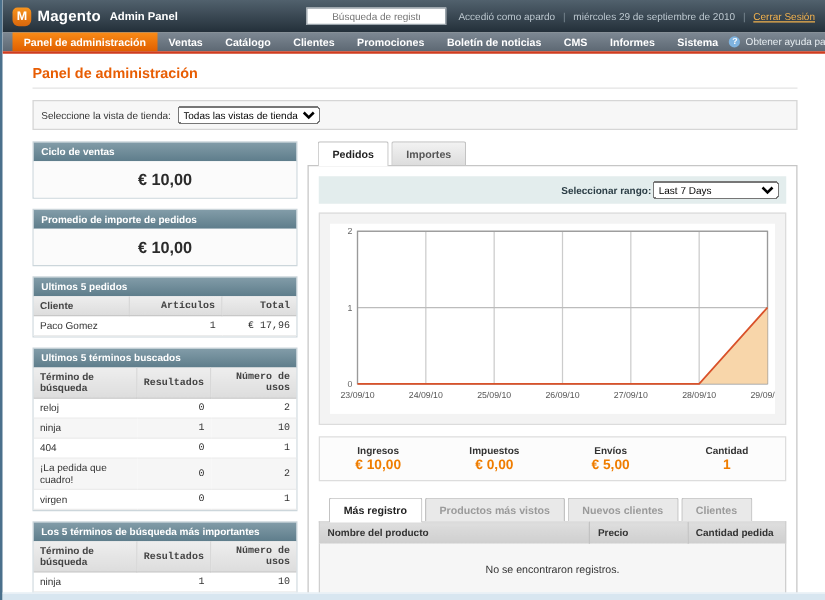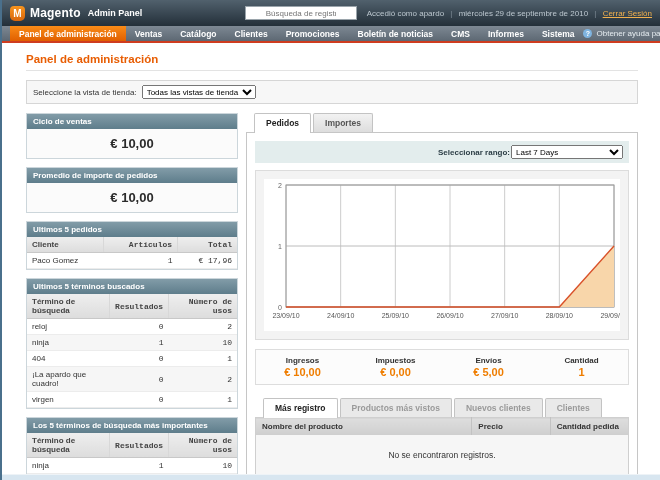--- a/index.html
+++ b/index.html
@@ -68,21 +68,21 @@
   .tab { font-size:8.5px; font-weight:bold; padding:4px 11px; border:1px solid #c3c3c3;
     border-bottom:none; background:linear-gradient(#f2f2f2,#ddd); color:#555; cursor:pointer;
     border-radius:2px 2px 0 0; }
   .tab.active { background:#fff; color:#222; padding-bottom:5px; margin-bottom:-1px; }
   .tab.disabled { color:#9a9a9a; background:#e9e9e9; }
   .panel-box { border:1px solid #c6c6c6; background:#fff; padding:8px; }
 
   .range-bar { background:#e3eded; padding:4px 6px; text-align:right; font-size:8px;
     color:#2c3e46; display:flex; justify-content:flex-end; align-items:center; gap:1px; }
   .range-bar label { font-weight:bold; }
-  .range-bar select { font-size:8px; height:14px; width:112px; }
+  .range-bar select { font-size:8px; height:14px; width:101px; }
 
   .chart-wrap { margin-top:7px; background:#f3f3f3; border:1px solid #dcdcdc; padding:8px; }
   .chart-svg { display:block; width:100%; height:auto; background:#fff; }
 
   .metrics-row { margin-top:9px; border:1px solid #ddd; background:#fcfcfc;
     display:flex; padding:6px 0; }
   .metric { flex:1; text-align:center; }
   .metric-label { font-size:8px; font-weight:bold; color:#333;text-align:center; }
   .metric-value { font-size:11px; font-weight:bold; color:#ef7d00; margin-top:1px; }
 
@@ -200,21 +200,21 @@
                 <td>ninja</td>
                 <td class="num">1</td>
                 <td class="num">10</td>
               </tr>
               <tr>
                 <td>404</td>
                 <td class="num">0</td>
                 <td class="num">1</td>
               </tr>
               <tr>
-                <td>¡La apardo que cuadro!</td>
+                <td>¡La pedida que cuadro!</td>
                 <td class="num">0</td>
                 <td class="num">2</td>
               </tr>
               <tr>
                 <td>virgen</td>
                 <td class="num">0</td>
                 <td class="num">1</td>
               </tr>
             </tbody>
         </table>

